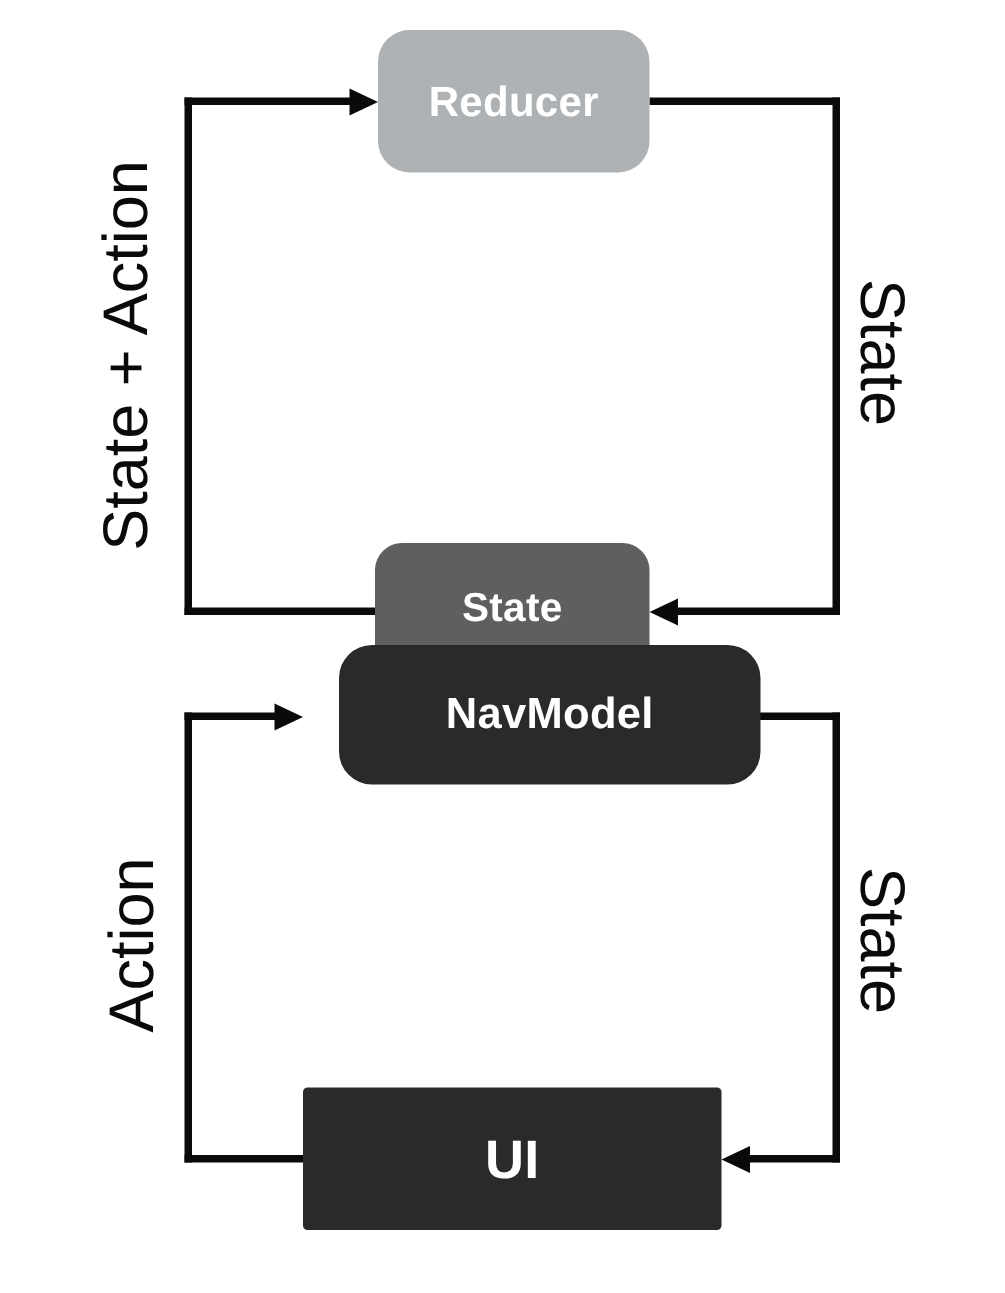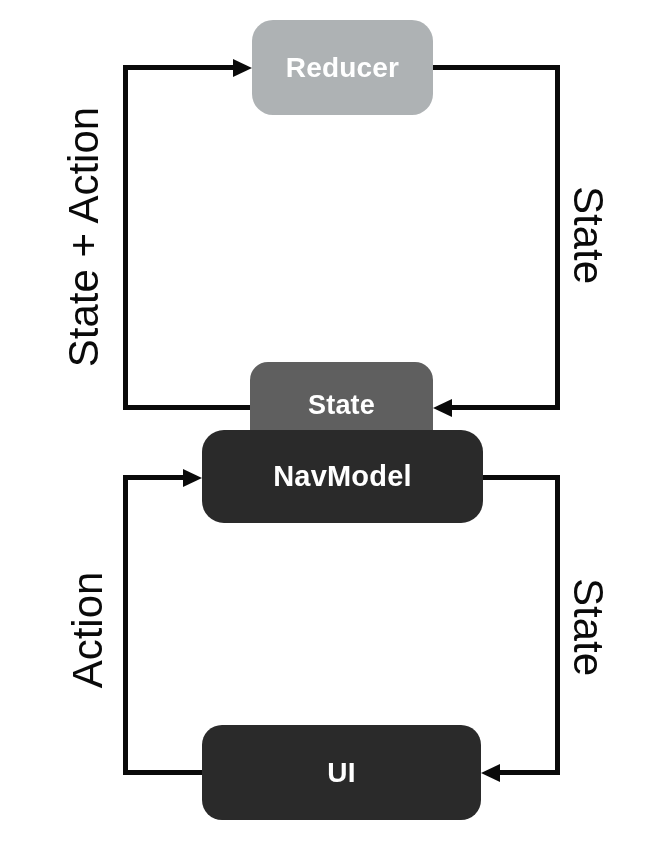--- a/index.html
+++ b/index.html
@@ -20,21 +20,21 @@
     display: flex;
     align-items: center;
     justify-content: center;
     color: #ffffff;
     font-weight: bold;
     letter-spacing: 0.2px;
   }
   .node-reducer  { left: 252px; top: 20px;  width: 181px; height: 95px; border-radius: 20px; font-size: 28px; z-index: 2; }
   .node-state    { left: 250px; top: 362px; width: 183px; height: 86px; border-radius: 18px; font-size: 27px; z-index: 2; }
   .node-navmodel { left: 202px; top: 430px; width: 281px; height: 93px; border-radius: 22px; font-size: 29px; z-index: 3; }
-  .node-ui       { left: 202px; top: 725px; width: 279px; height: 95px; border-radius: 20px; font-size: 28px; z-index: 3; }
+  .node-ui       { left: 202px; top: 725px; width: 279px; height: 95px; border-radius: 3px; font-size: 36px; z-index: 3; }
 
   
   .line { position: absolute; z-index: 1; }
 
   .seg-state-out        { left: 123px; top: 405px; width: 129px; height: 5px; }
   .seg-left-vert-top    { left: 123px; top: 65px;  width: 5px;   height: 345px; }
   .seg-into-reducer     { left: 123px; top: 65px;  width: 112px; height: 5px; }
   .seg-reducer-out      { left: 433px; top: 65px;  width: 127px; height: 5px; }
   .seg-right-vert-top   { left: 555px; top: 65px;  width: 5px;   height: 345px; }
   .seg-into-state       { left: 450px; top: 405px; width: 110px; height: 5px; }
@@ -110,21 +110,21 @@
   <div class="arrow arrow-left ah-ui" style="border-right-color: rgb(10, 10, 10);"></div>
 
   <div class="node node-reducer" style="background-color: rgb(174, 178, 180); border-radius: 21px;">
     <span>Reducer</span>
   </div>
 
   <div class="node node-state" style="background-color: rgb(95, 95, 95);">
     <span>State</span>
   </div>
 
-  <div class="node node-navmodel" style="background-color: rgb(42, 42, 42);">
+  <div class="node node-navmodel" style="background-color: rgb(42, 42, 42); margin-left: 24px;">
     <span>NavModel</span>
   </div>
 
   <div class="node node-ui" style="background-color: rgb(42, 42, 42);">
     <span>UI</span>
   </div>
 
   <div class="edge-label ccw lbl-top-left">
     <span style="color: rgb(10, 10, 10);">State + Action</span>
   </div>

